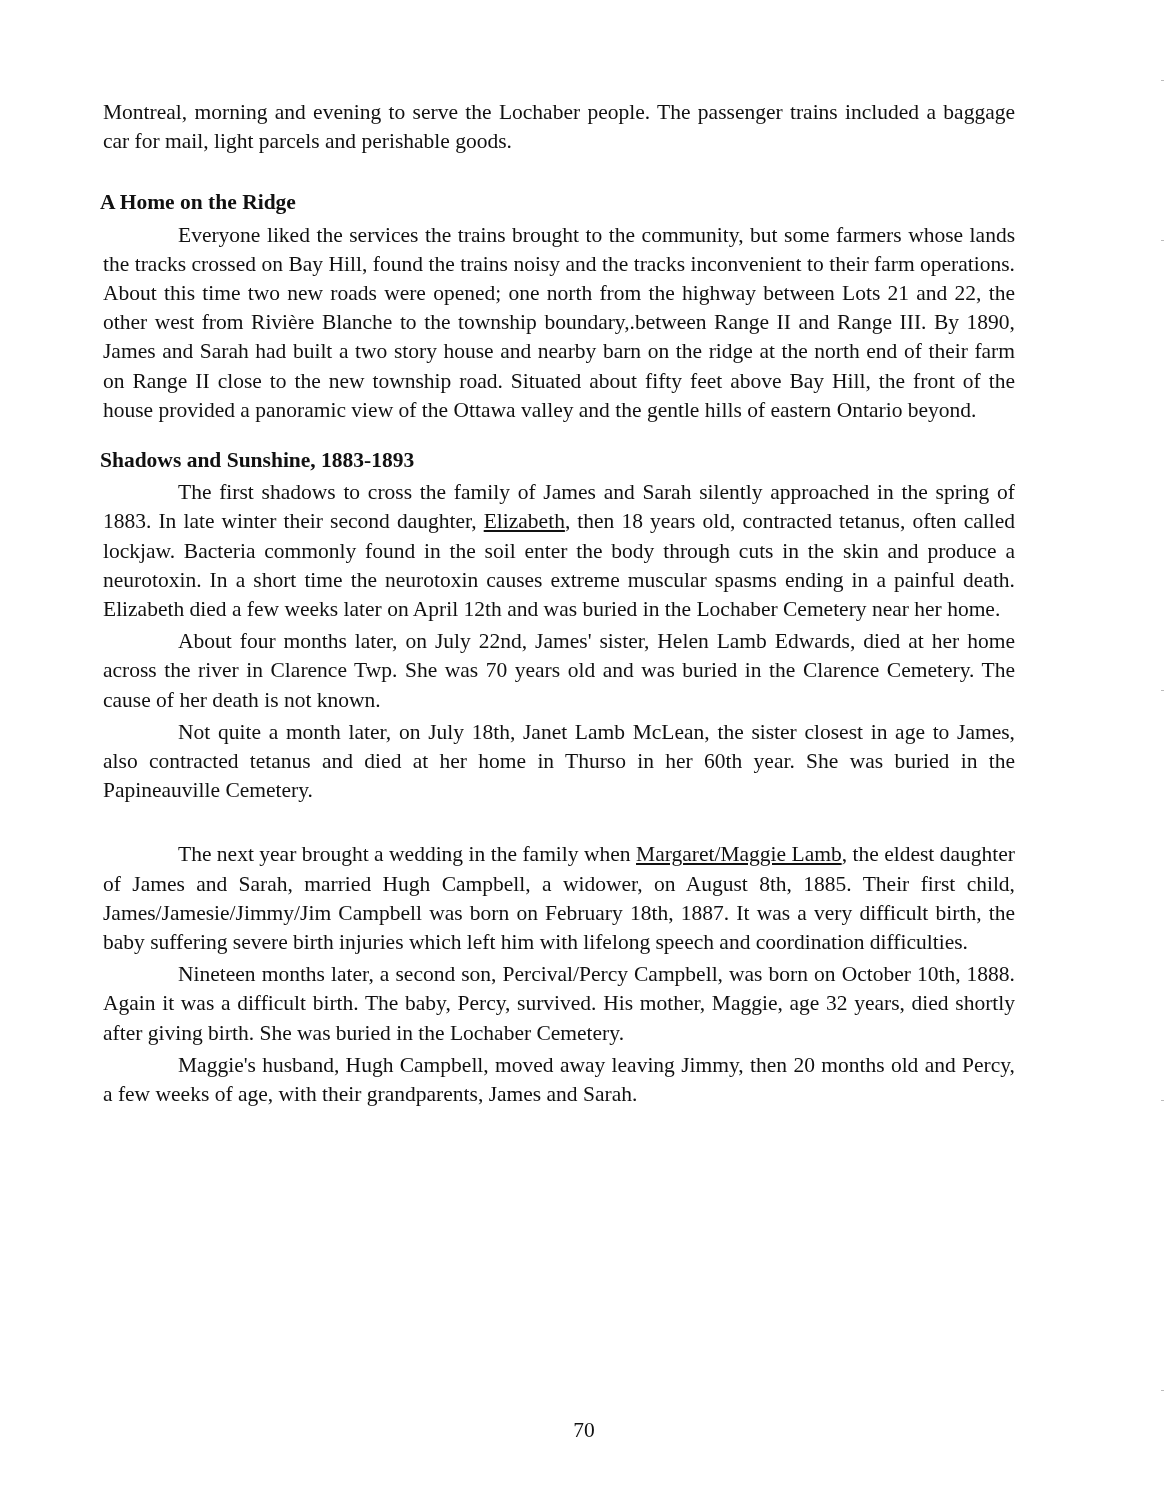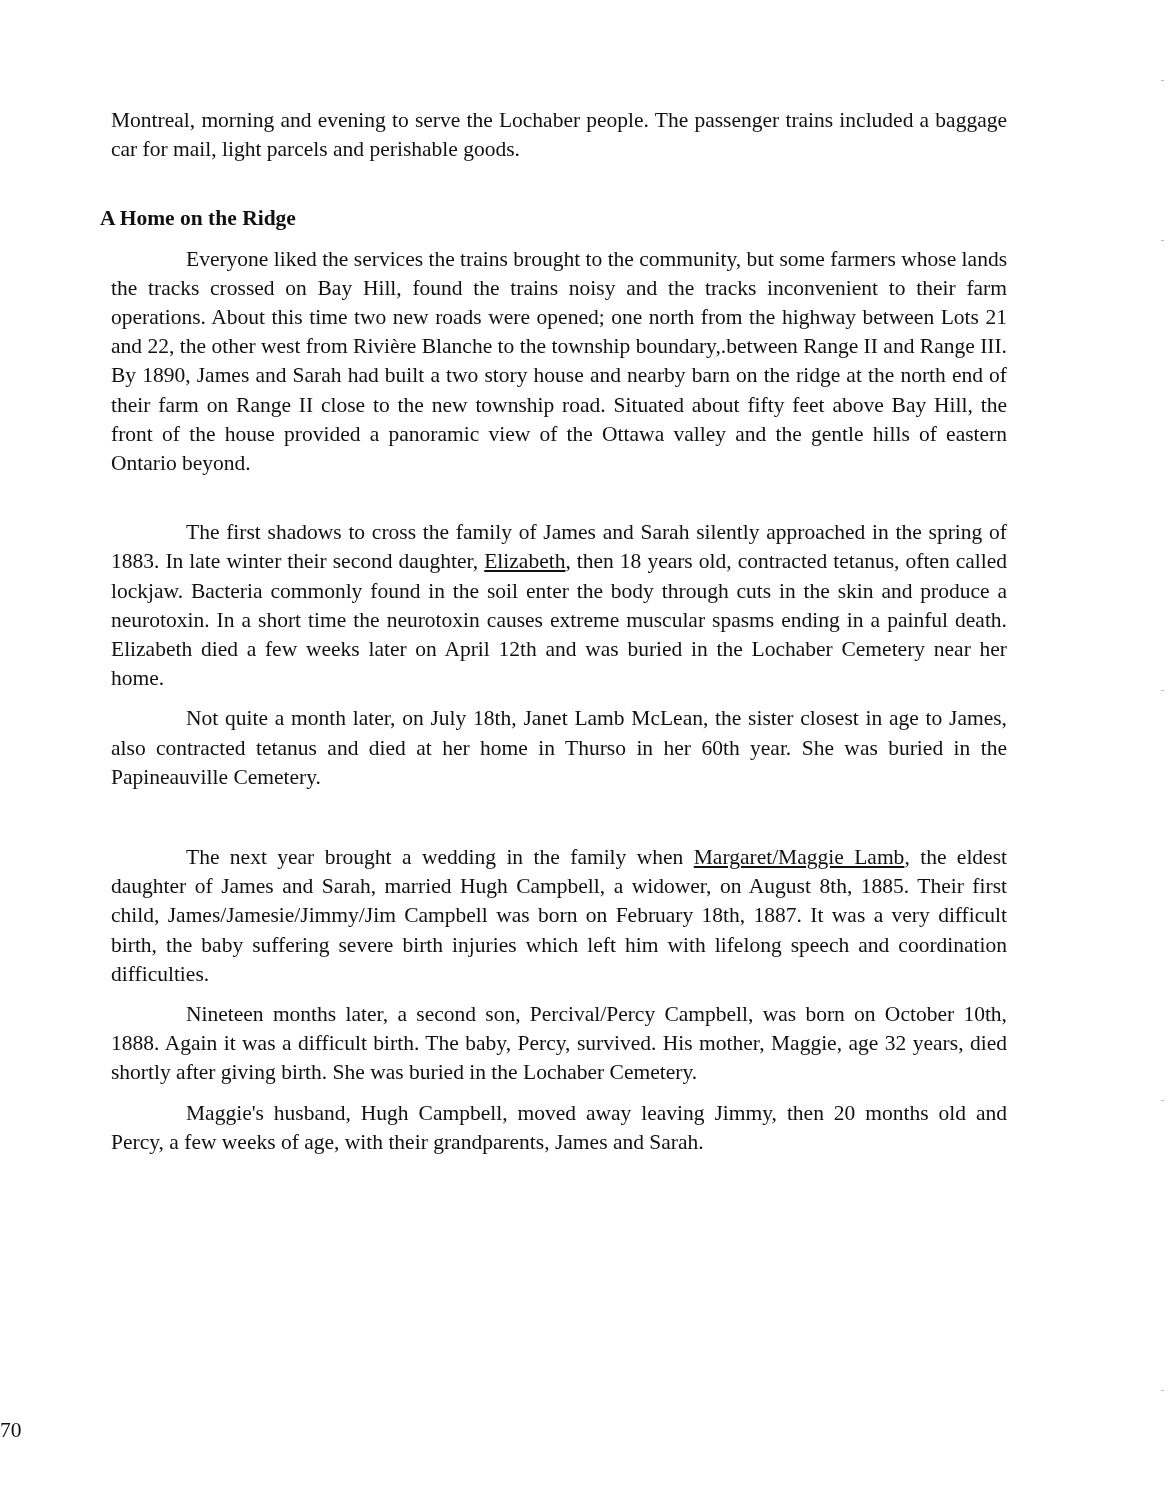--- a/index.html
+++ b/index.html
@@ -5,49 +5,51 @@
   html, body { margin: 0; padding: 0; background: #ffffff; }
   body {
     width: 1168px; height: 1498px; position: relative; overflow: hidden;
     font-family: "Liberation Serif", "DejaVu Serif", serif;
     color: #111111;
   }
   .page {
     position: absolute; left: 100px; top: 95px; width: 918px;
     font-size: 21.5px; line-height: 29.2px;
   }
-  p { margin: 11px; text-align: justify; }
+  p { margin: 3px; text-align: justify; }
   .indent { text-indent: 75px; }
   h2 {
     margin: 0; font-size: 21.5px; line-height: 29.2px;
     font-weight: bold;
   }
   .gap { height: 29px; }
   .gap-sm { height: 18px; }
   .u { text-decoration: underline; }
   .pagenum {
     position: absolute; left: 0; width: 1168px; top: 1418px;
-    text-align: left; font-size: 21.5px;
+    text-align: center; font-size: 21.5px;
   }
   .edge-mark { position: absolute; right: 4px; width: 3px; height: 1px; background: #bbb; }
 </style>
 </head>
 <body>
 
 <div class="page">
   <p>Montreal, morning and evening to serve the Lochaber people.  The passenger trains included a baggage car for mail, light parcels and perishable goods.</p>
 
   <div class="gap"></div>
 
   <h2>A Home on the Ridge</h2>
   <p class="indent">Everyone liked the services the trains brought to the community, but some farmers whose lands the tracks crossed on Bay Hill, found the trains noisy and the tracks inconvenient to their farm operations. About this time two new roads were opened; one north from the highway between Lots 21 and 22, the other west from Rivière Blanche to the township boundary,.between Range II and Range III. By 1890, James and Sarah had built a two story house and nearby barn on the ridge at the north end of their farm on Range II close to the new township road.  Situated about fifty feet above Bay Hill, the front of the house provided a panoramic view of the Ottawa valley and the gentle hills of eastern Ontario beyond.</p>
 
   <div class="gap-sm"></div>
 
+  <h2>Shadows and Sunshine, 1883-1893</h2>
   <p class="indent"><span>The first shadows to cross the family of James and Sarah silently approached in the spring of 1883.  In late winter their second daughter, </span><span class="u">Elizabeth</span><span>, then 18 years old, contracted tetanus, often called lockjaw.  Bacteria commonly found in the soil enter the body through cuts in the skin and produce a neurotoxin. In a short time the neurotoxin causes extreme muscular spasms ending in a painful death. Elizabeth died a few weeks later on April 12th and was buried in the Lochaber Cemetery near her home.</span></p>
+  <p class="indent">About four months later, on July 22nd, James' sister, Helen Lamb Edwards, died at her home across the river in Clarence Twp.  She was 70 years old and was buried in the Clarence Cemetery.  The cause of her death is not known.</p>
   <p class="indent">Not quite a month later, on July 18th, Janet Lamb McLean, the sister closest in age to James, also contracted tetanus and died at her home in Thurso in her 60th year.  She was buried in the Papineauville Cemetery.</p>
 
   <div class="gap"></div>
 
   <p class="indent"><span>The next year brought a wedding in the family when </span><span class="u">Margaret/Maggie Lamb</span><span>, the eldest daughter of James and Sarah, married Hugh Campbell, a widower, on August 8th, 1885.  Their first child, James/Jamesie/Jimmy/Jim Campbell was born on February 18th, 1887.  It was a very difficult birth, the baby suffering severe birth injuries which left him with lifelong speech and coordination difficulties.</span></p>
   <p class="indent">Nineteen months later, a second son, Percival/Percy Campbell, was born on October 10th, 1888.  Again it was a difficult birth.  The baby, Percy, survived.  His mother, Maggie, age 32 years, died shortly after giving birth.  She was buried in the Lochaber Cemetery.</p>
   <p class="indent">Maggie's husband, Hugh Campbell, moved away leaving Jimmy, then 20 months old and Percy, a few weeks of age, with their grandparents, James and Sarah.</p>
 </div>
 
 <div class="pagenum">70</div>

